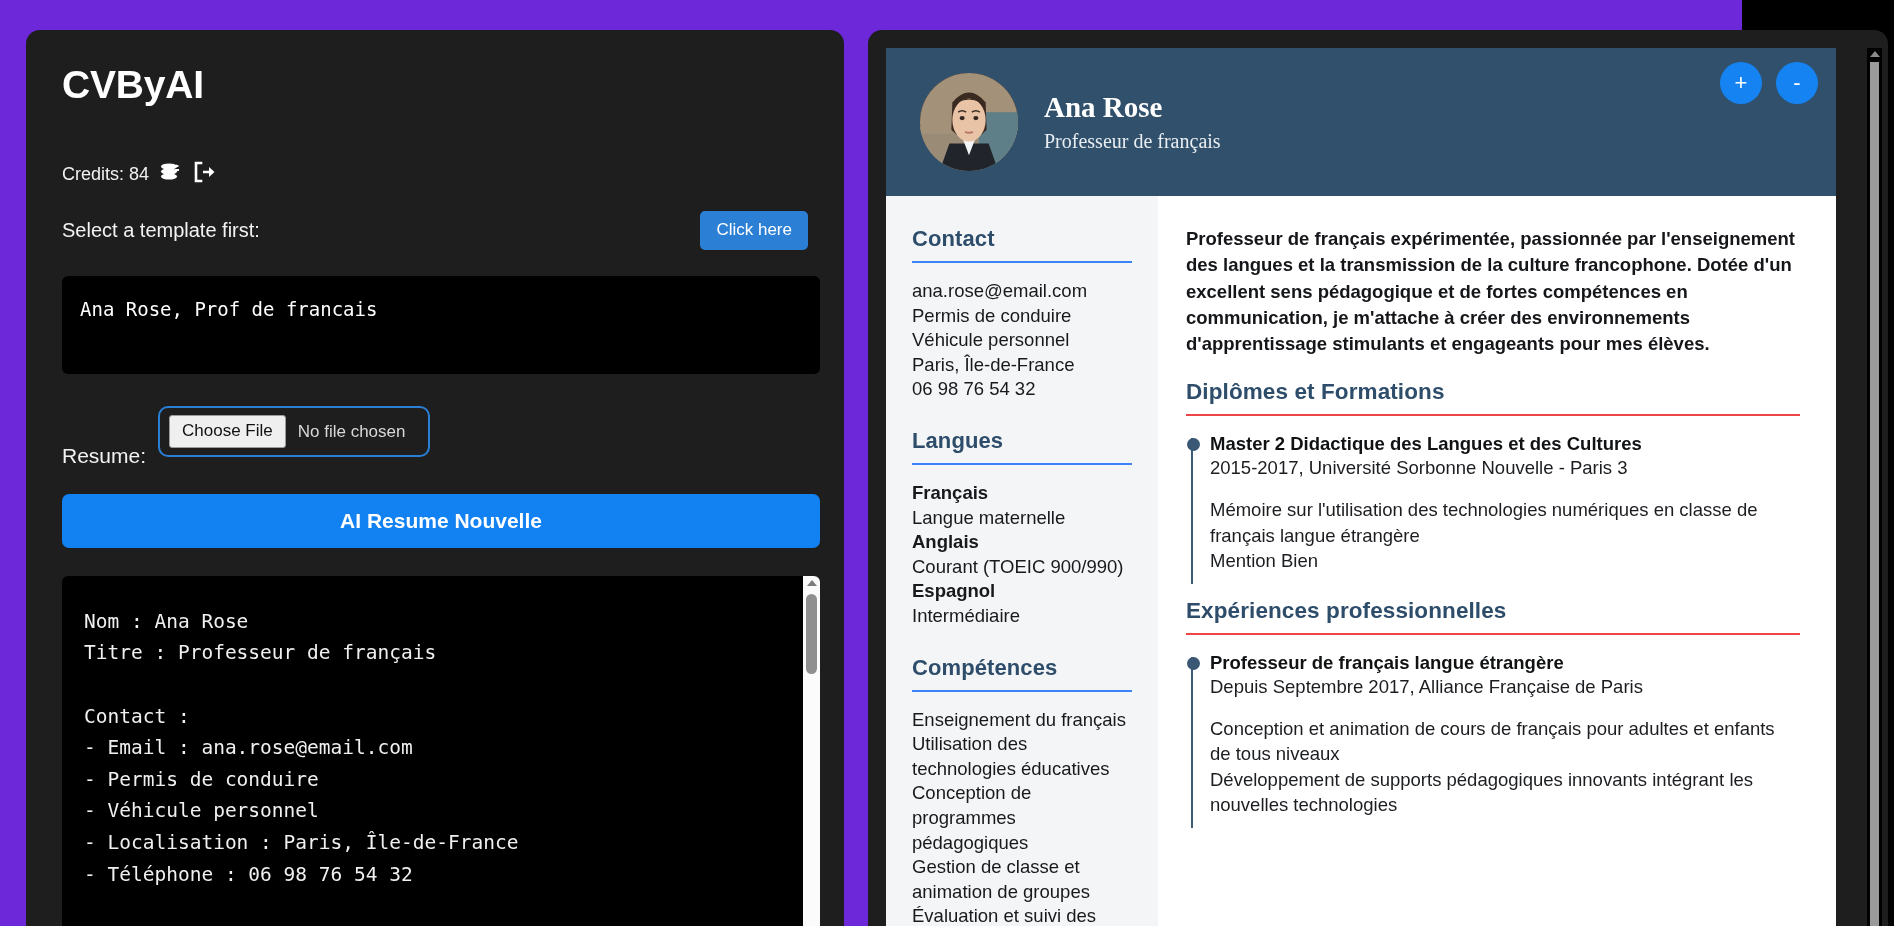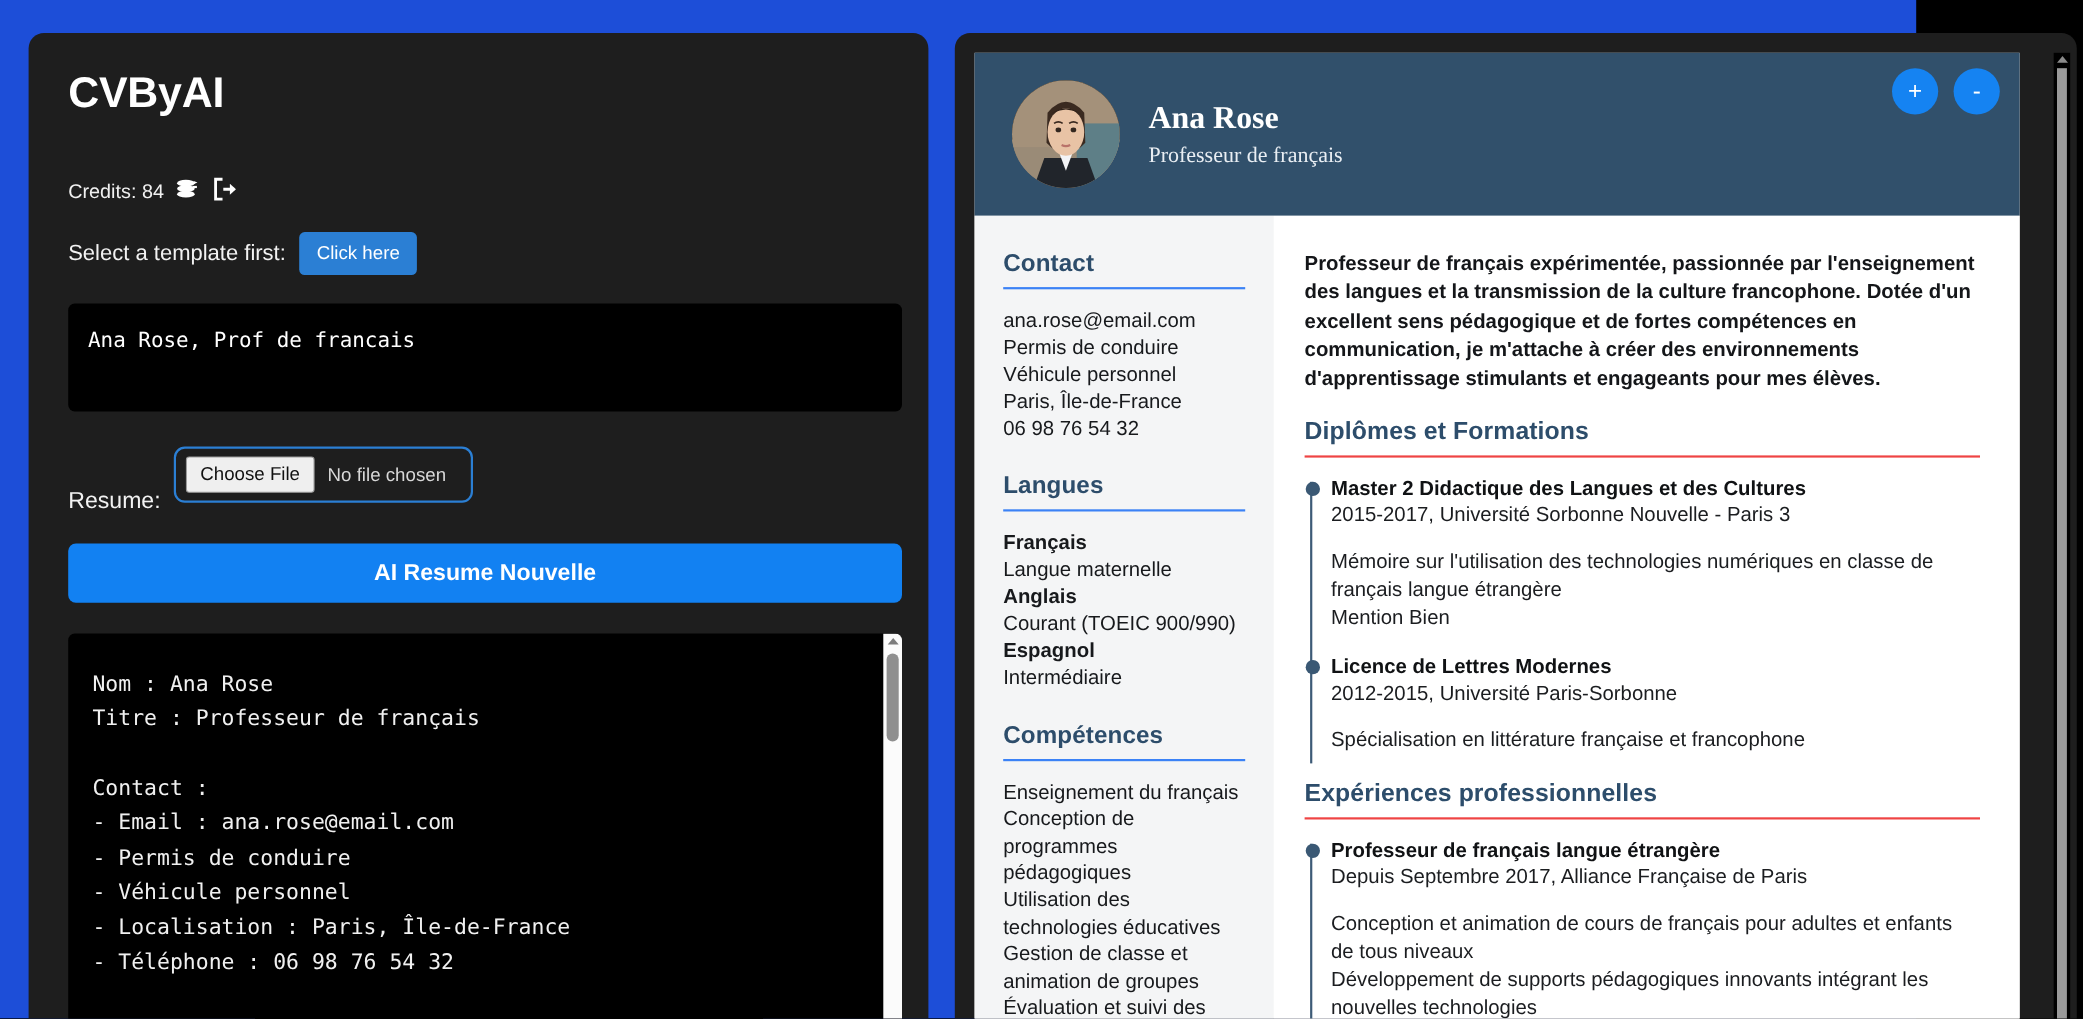--- a/index.html
+++ b/index.html
@@ -2,39 +2,39 @@
 <html><head>
 <meta charset="utf-8">
 <style>
   * { box-sizing: border-box; margin: 0; padding: 0; }
   html, body {
     width: 1894px; height: 926px;
     background: #000;
     font-family: "Liberation Sans", sans-serif;
     overflow: hidden;
   }
-  .app { position: relative; width: 1742px; height: 926px; background: #1d4ed8; display: flex; gap: 24px; padding: 30px 0 0 26px; }
+  .app { position: relative; width: 1742px; height: 926px; background: #6d28d9; display: flex; gap: 24px; padding: 30px 0 0 26px; }
 
   
   .left-panel {
     width: 818px; height: 1000px; flex: 0 0 818px;
     background: #1e1e1e;
     border-radius: 14px;
     padding: 34px 36px 0 36px;
     position: relative;
     overflow: hidden;
   }
   .brand {
     color: #fff; font-size: 39px; font-weight: bold; letter-spacing: -0.2px;
     line-height: 1.1;
   }
   .credits-row { display: flex; align-items: flex-end; gap: 8px; margin-top: 52px; }
   .credits-text { color: #f1f1f1; font-size: 18px; }
   .icon-btn { display:inline-flex; align-items:center; justify-content:center; cursor:pointer; }
-  .template-row { display: flex; align-items: center; gap: 12px; margin-top: 26px; }
+  .template-row { display: flex; align-items: center; gap: 12px; margin-top: 26px; justify-content: space-between; }
   .template-label { color: #f2f2f2; font-size: 20px; }
   .click-here {
     background: #2b7fd4; color: #fff; border: none; border-radius: 5px;
     font-size: 17px; font-family: inherit; padding: 9px 16px 10px 16px; cursor: pointer;
   }
   .prompt-box {
     margin-top: 26px; width: 758px; height: 98px;
     background: #000; border: none; border-radius: 6px;
     color: #fff; font-family: "DejaVu Sans Mono", monospace; font-size: 19px;
     padding: 20px 18px; resize: none; outline: none; line-height: 1.4;
@@ -272,44 +272,39 @@
             <div class="side-line">Langue maternelle</div>
             <div class="side-line b">Anglais</div>
             <div class="side-line">Courant (TOEIC 900/990)</div>
             <div class="side-line b">Espagnol</div>
             <div class="side-line">Intermédiaire</div>
           </div>
 
           <div class="side-sec">
             <div class="sec-title">Compétences</div>
             <div class="side-line">Enseignement du français</div>
+            <div class="side-line">Utilisation des technologies éducatives</div>
             <div class="side-line">Conception de programmes pédagogiques</div>
-            <div class="side-line">Utilisation des technologies éducatives</div>
             <div class="side-line">Gestion de classe et animation de groupes</div>
             <div class="side-line">Évaluation et suivi des</div>
           </div>
 
         </div>
 
         <div class="cv-main">
 
           <div class="summary">Professeur de français expérimentée, passionnée par l'enseignement des langues et la transmission de la culture francophone. Dotée d'un excellent sens pédagogique et de fortes compétences en communication, je m'attache à créer des environnements d'apprentissage stimulants et engageants pour mes élèves.</div>
 
           <div class="sec-title main">Diplômes et Formations</div>
           <div class="tl">
             <div class="tl-item">
               <div class="tl-h">Master 2 Didactique des Langues et des Cultures</div>
               <div class="tl-s">2015-2017, Université Sorbonne Nouvelle - Paris 3</div>
               <div class="tl-d" style="white-space:pre-line">Mémoire sur l'utilisation des technologies numériques en classe de français langue étrangère
 Mention Bien</div>
-            </div>
-            <div class="tl-item">
-              <div class="tl-h">Licence de Lettres Modernes</div>
-              <div class="tl-s">2012-2015, Université Paris-Sorbonne</div>
-              <div class="tl-d" style="white-space:pre-line">Spécialisation en littérature française et francophone</div>
             </div>
           </div>
 
           <div class="section-block">
             <div class="sec-title main">Expériences professionnelles</div>
             <div class="tl">
               <div class="tl-item">
                 <div class="tl-h">Professeur de français langue étrangère</div>
                 <div class="tl-s">Depuis Septembre 2017, Alliance Française de Paris</div>
                 <div class="tl-d" style="white-space:pre-line">Conception et animation de cours de français pour adultes et enfants de tous niveaux

